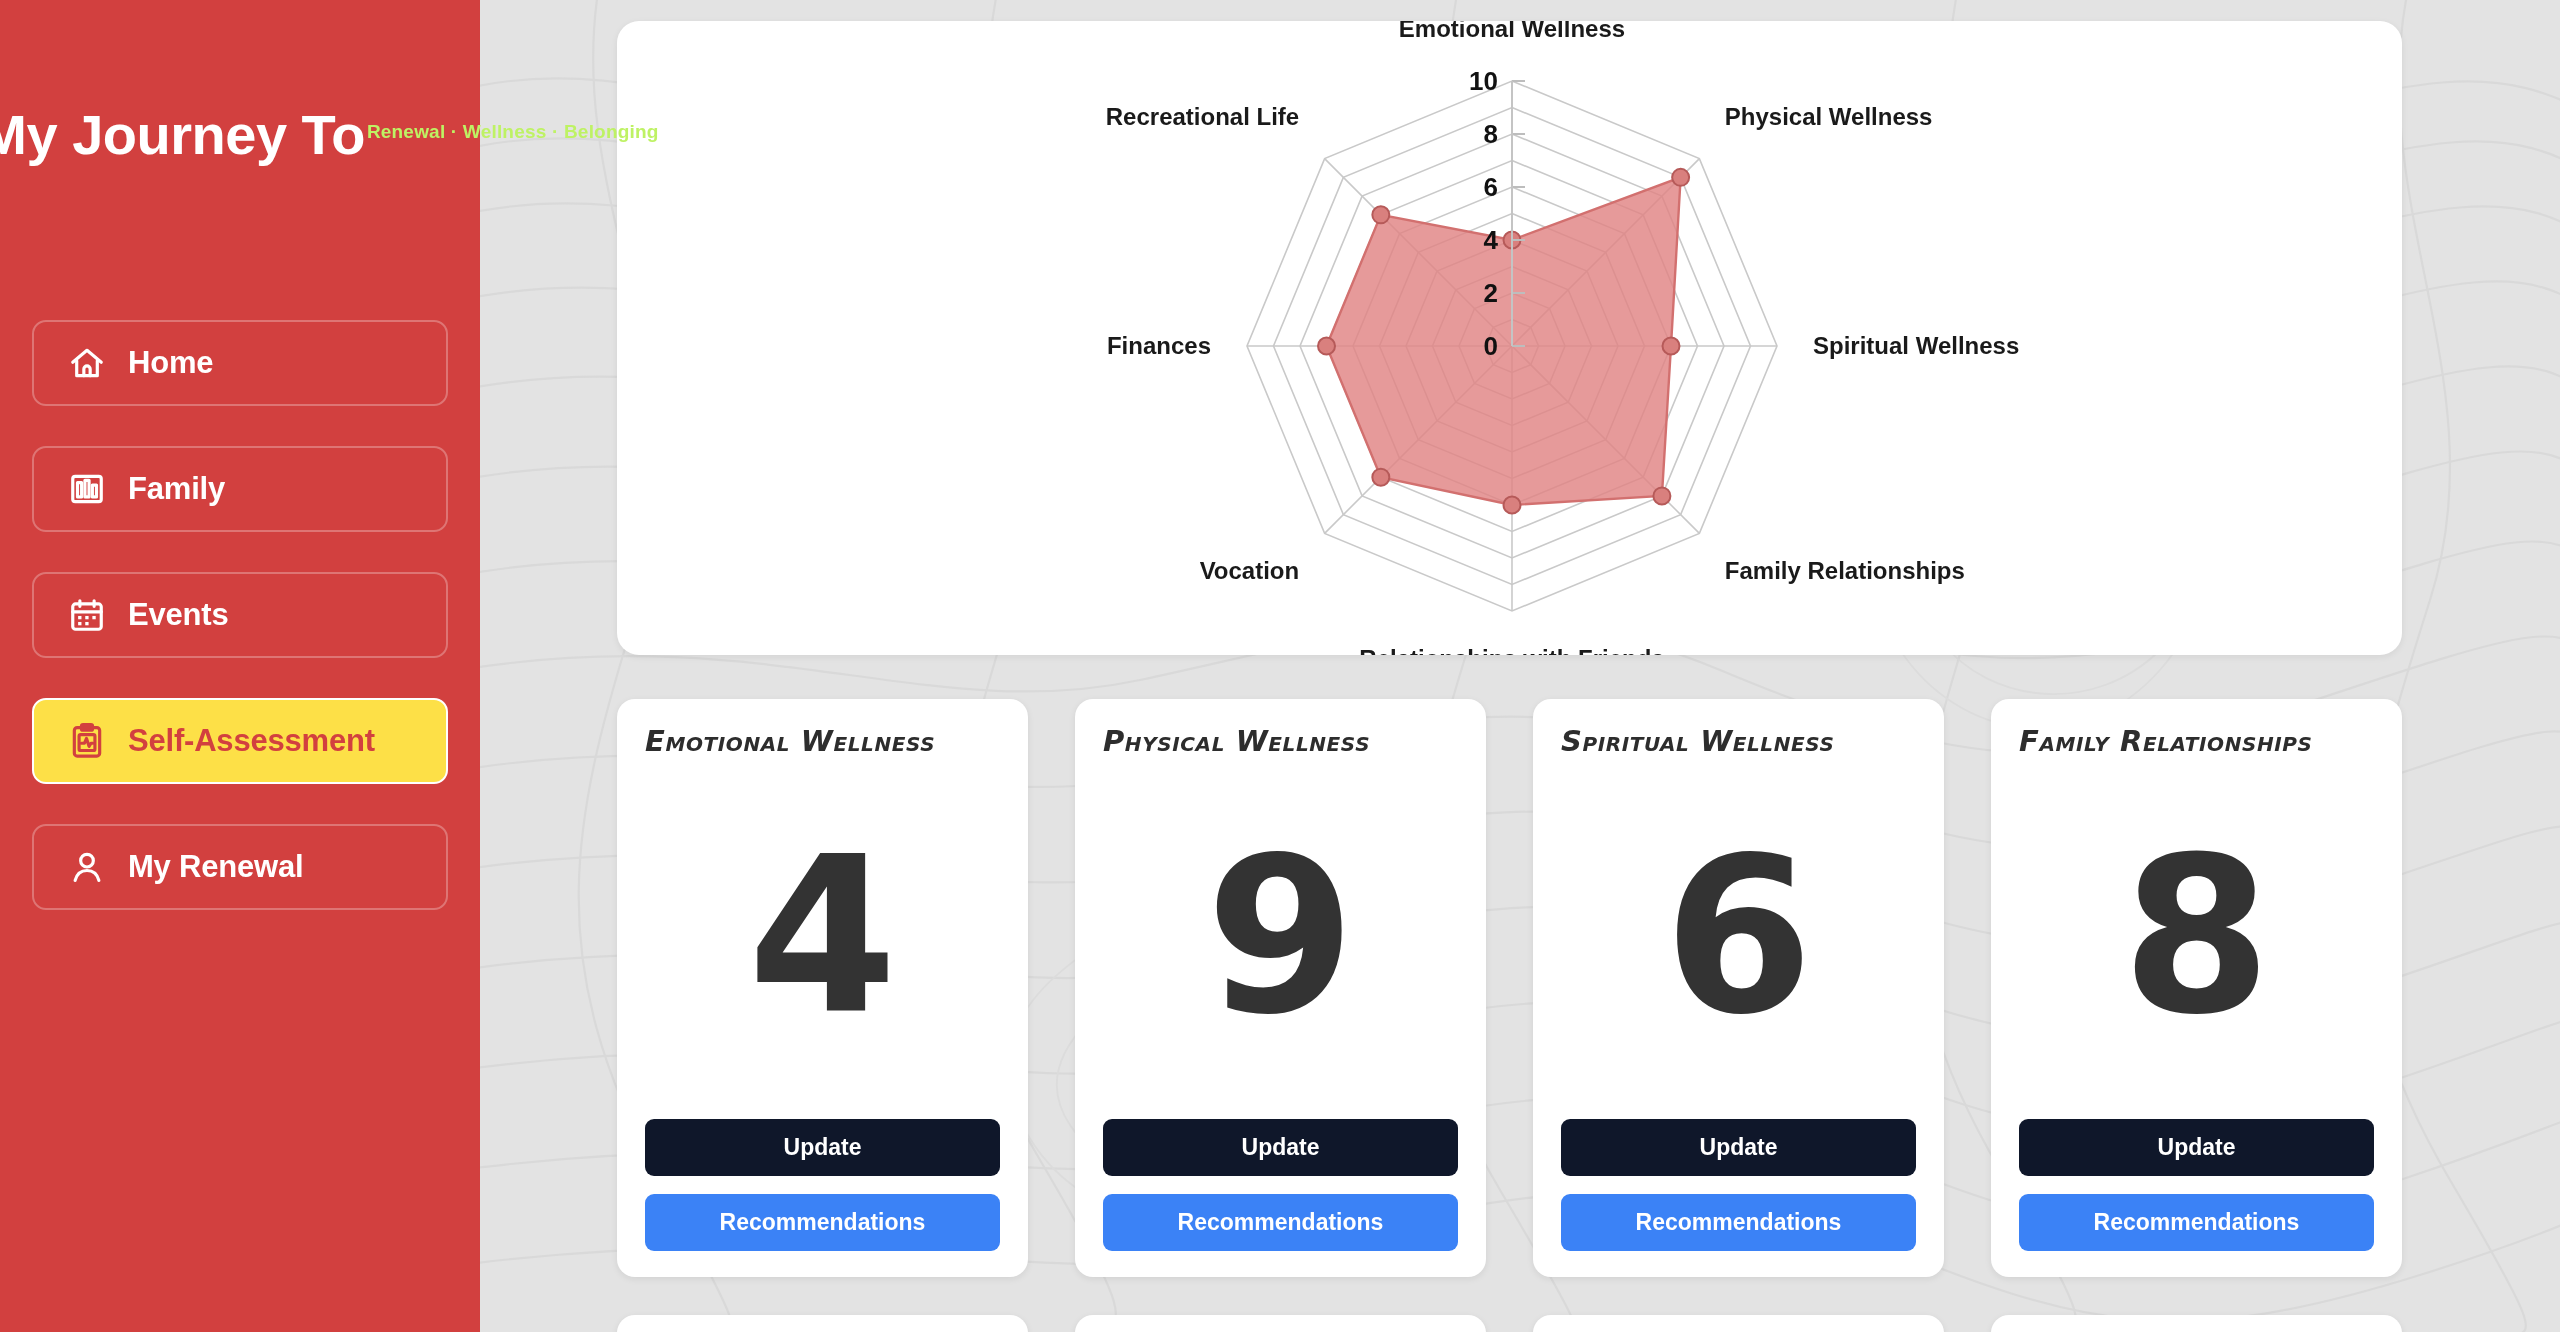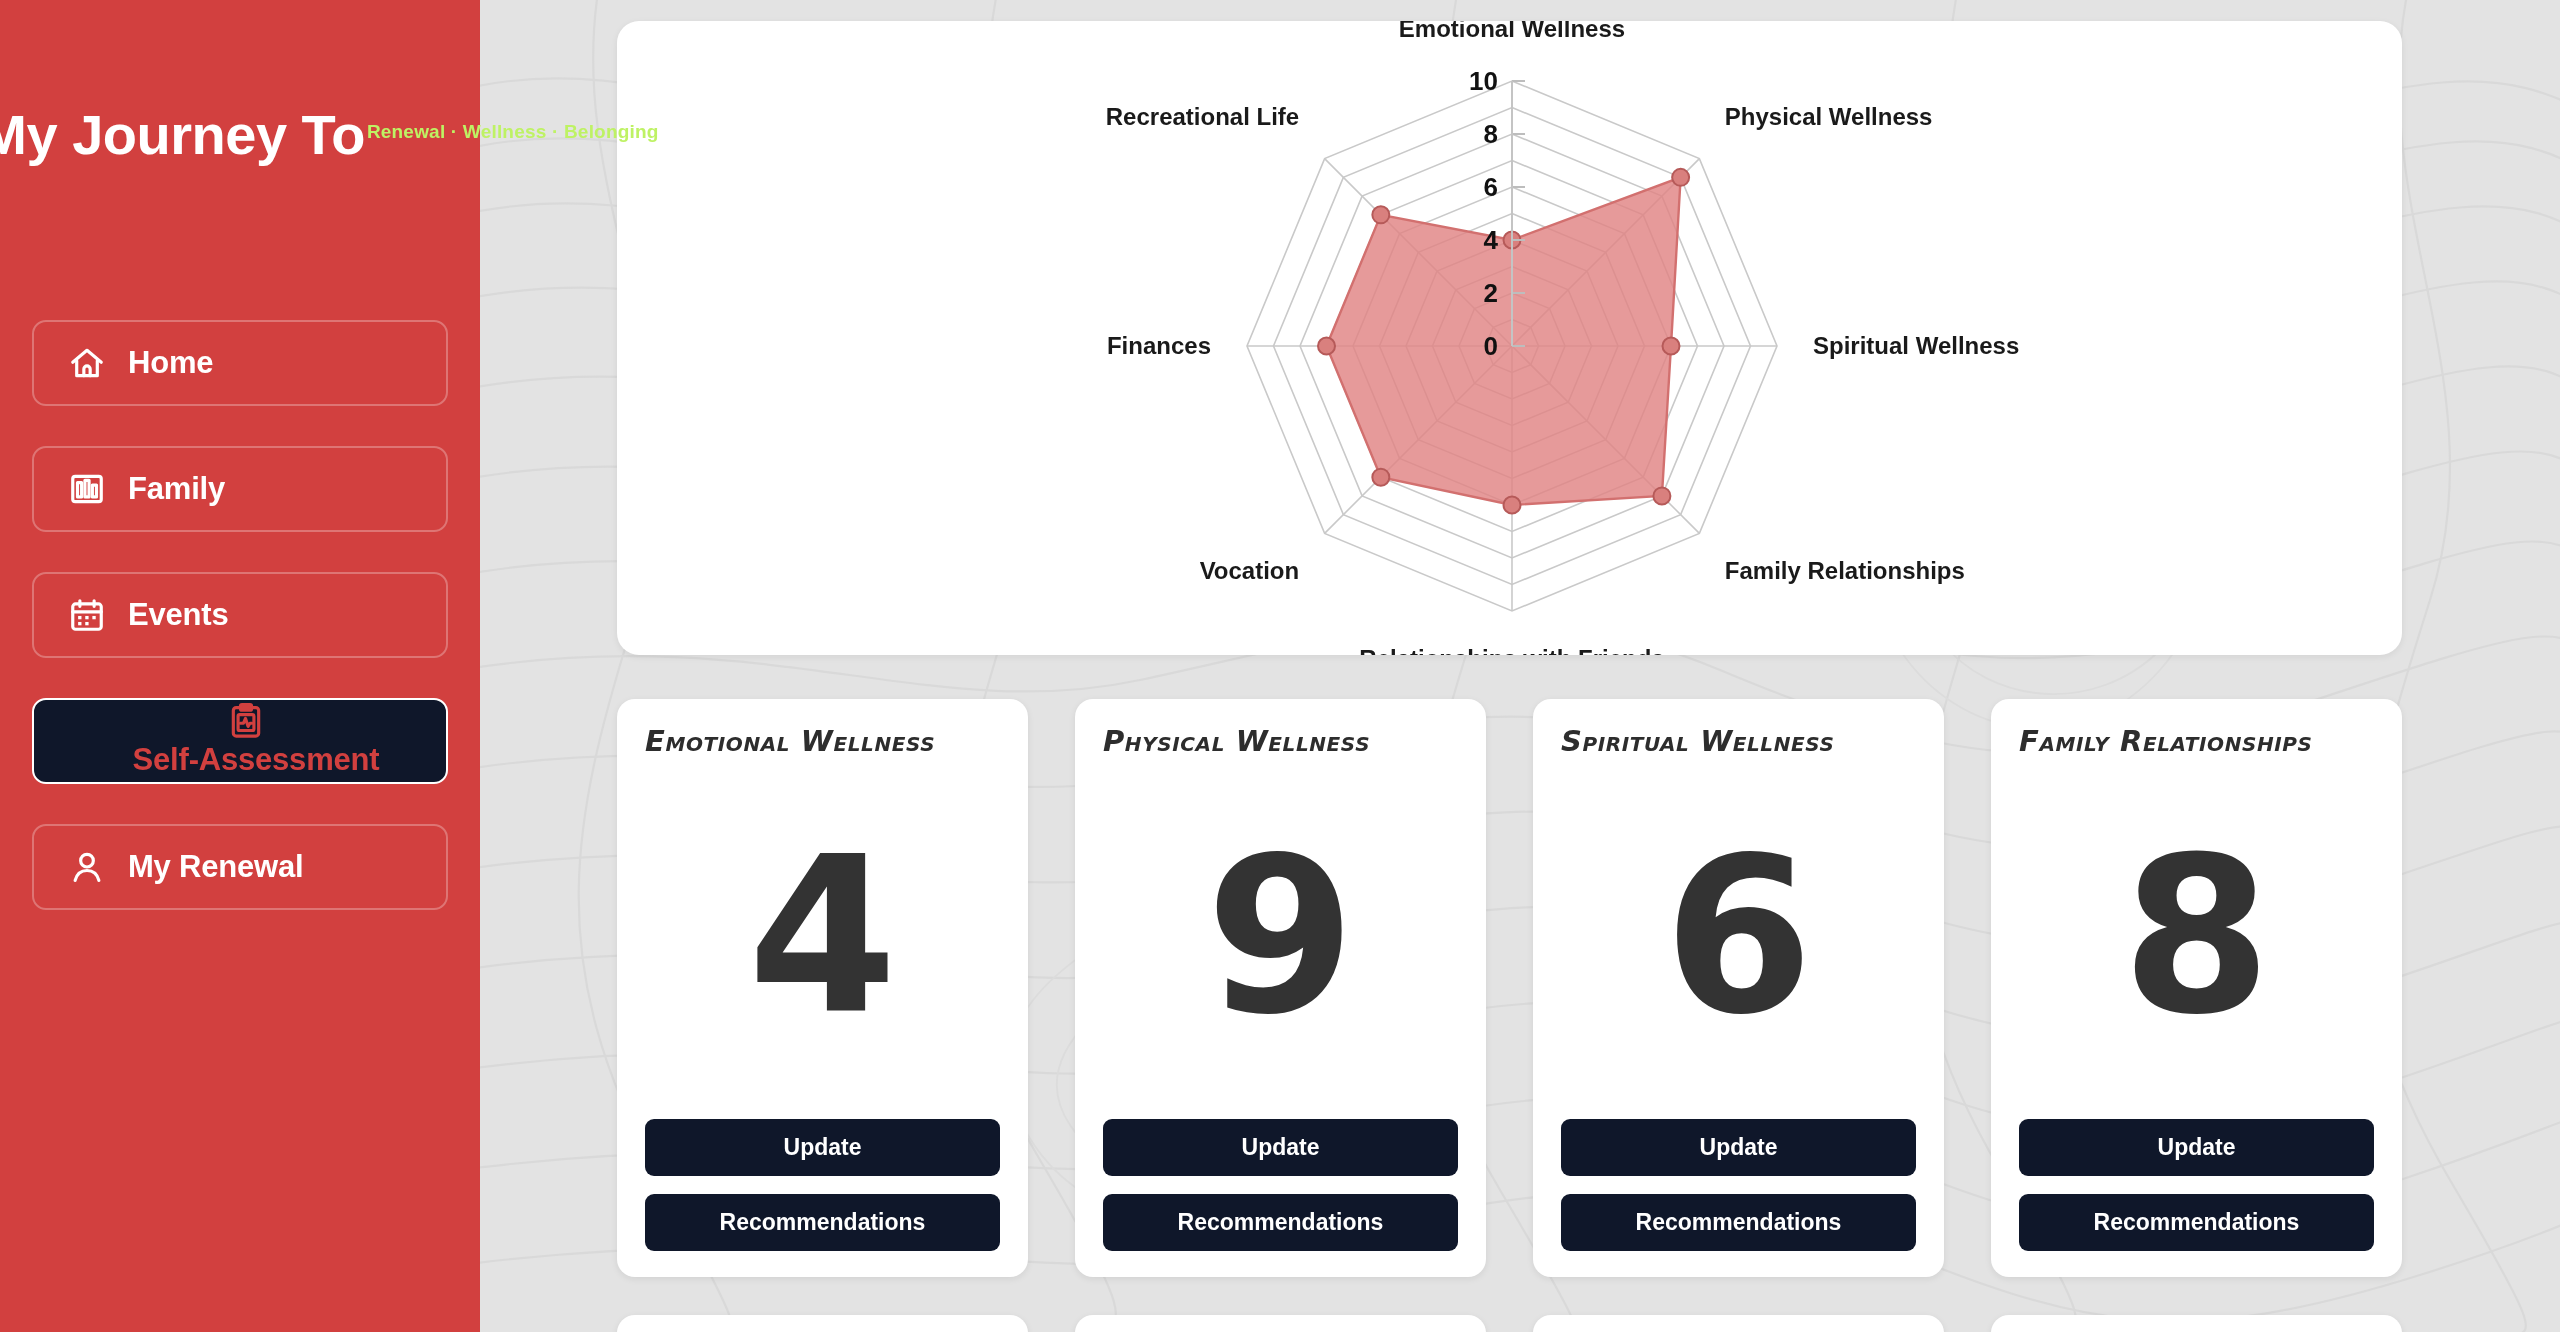--- a/index.html
+++ b/index.html
@@ -76,24 +76,23 @@
     display: flex;
     align-items: center;
     padding-left: 32px;
     margin-bottom: 40px;
     border: 2px solid rgba(255,255,255,0.28);
     color: #ffffff;
     cursor: pointer;
     background: transparent;
   }
   .nav-item.active {
-    background: #0f172a;
+    background: #fde047;
     border-color: #ffffff;
     color: #d2403f;
-    flex-direction: column;
   }
   .nav-icon {
     width: 42px; height: 42px;
     flex: 0 0 42px;
     display: flex; align-items: center; justify-content: center;
     margin-right: 20px;
   }
   .nav-icon svg { width: 38px; height: 38px; display: block; }
   .nav-label {
     font-size: 31px;
@@ -171,21 +170,21 @@
     height: 57px;
     border-radius: 9px;
     font-size: 23px;
     font-weight: 700;
     color: #ffffff;
     cursor: pointer;
     border: none;
     font-family: "Liberation Sans", sans-serif;
   }
   .btn-update { background: #0f172a; margin-bottom: 18px; }
-  .btn-recs { background: #0f172a; }
+  .btn-recs { background: #3b82f6; }
 
   .radar-label {
     font-family: "Liberation Sans", sans-serif;
     font-size: 24px;
     font-weight: 700;
     fill: #1a1a1a;
   }
   .radar-tick {
     font-family: "Liberation Sans", sans-serif;
     font-size: 26px;

